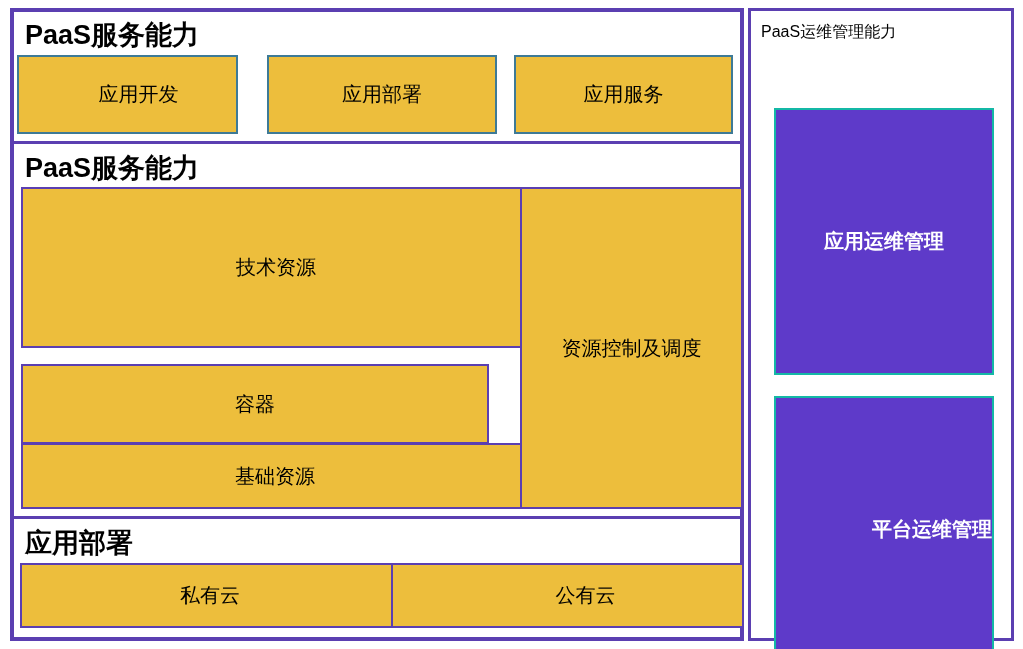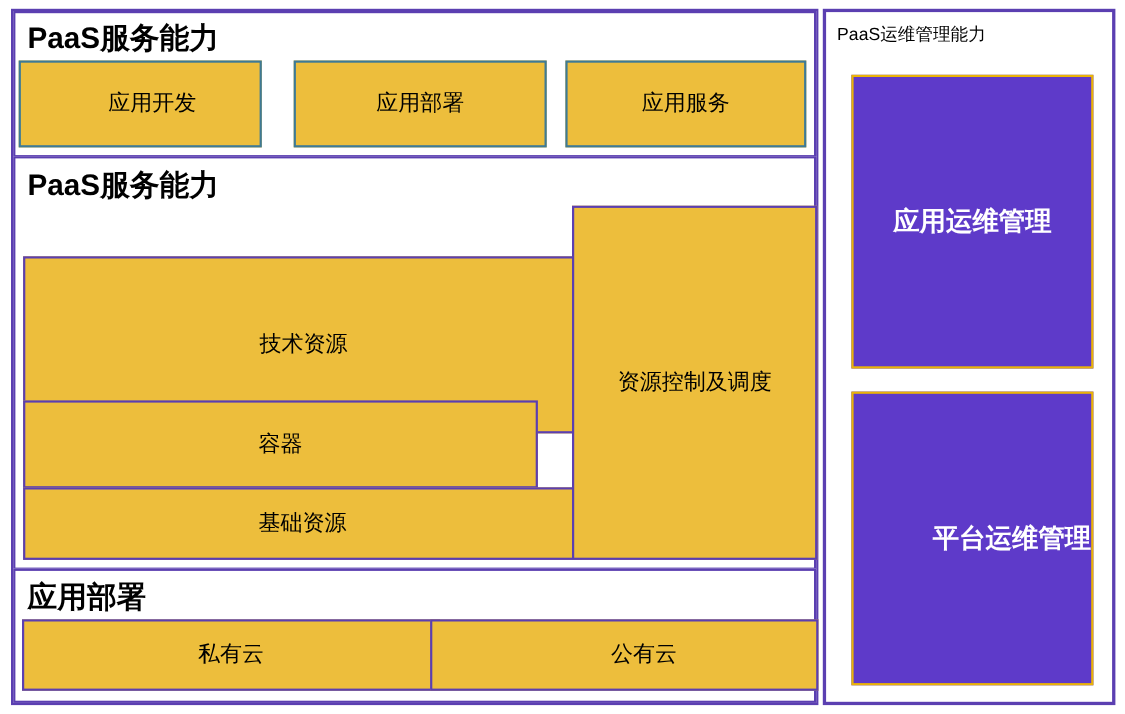--- a/index.html
+++ b/index.html
@@ -54,29 +54,30 @@
     color: #000000;
     font-size: 20px;
     line-height: 1.25;
   }
   .gold.teal-bd { border: 2px solid #3E7A96; }
   .gold.purple-bd { border: 2px solid #5B3FB1; }
 
   
   .violet {
     background: #5E3AC9;
-    border: 2px solid #eab308;
+    border: 2px solid #14b8a6;
     display: flex;
     align-items: center;
     justify-content: center;
     text-align: center;
     color: #ffffff;
     font-weight: bold;
-    font-size: 24px;
+    font-size: 20px;
     line-height: 1.25;
+    margin-top: 40px;
   }
 </style>
 </head>
 <body>
 
 <div id="canvas">
 
   <div class="abs frame" style="left:10px; top:8px; width:734px; height:633px;"></div>
 
   <div class="abs band" style="left:12px; top:10px; width:730px; height:133px;"></div>
@@ -88,21 +89,21 @@
   <div class="abs gold teal-bd" style="left:267px; top:55px; width:230px; height:79px;align-items:center;">
     <span>应用部署</span>
   </div>
   <div class="abs gold teal-bd" style="left:514px; top:55px; width:219px; height:79px;">
     <span>应用服务</span>
   </div>
 
   <div class="abs band" style="left:12px; top:142px; width:730px; height:376px;"></div>
   <div class="caption bold" style="left:25px; top:155px;">PaaS服务能力</div>
 
-  <div class="abs gold purple-bd" style="left:21px; top:187px; width:510px; height:161px;margin-top:46px;">
+  <div class="abs gold purple-bd" style="left:21px; top:187px; width:510px; height:161px;">
     <span>技术资源</span>
   </div>
   <div class="abs gold purple-bd" style="left:21px; top:364px; width:468px; height:80px;">
     <span>容器</span>
   </div>
   <div class="abs gold purple-bd" style="left:21px; top:443px; width:508px; height:66px;">
     <span>基础资源</span>
   </div>
   <div class="abs gold purple-bd" style="left:520px; top:187px; width:223px; height:322px; padding:0 20px;">
     <span>资源控制及调度</span>

